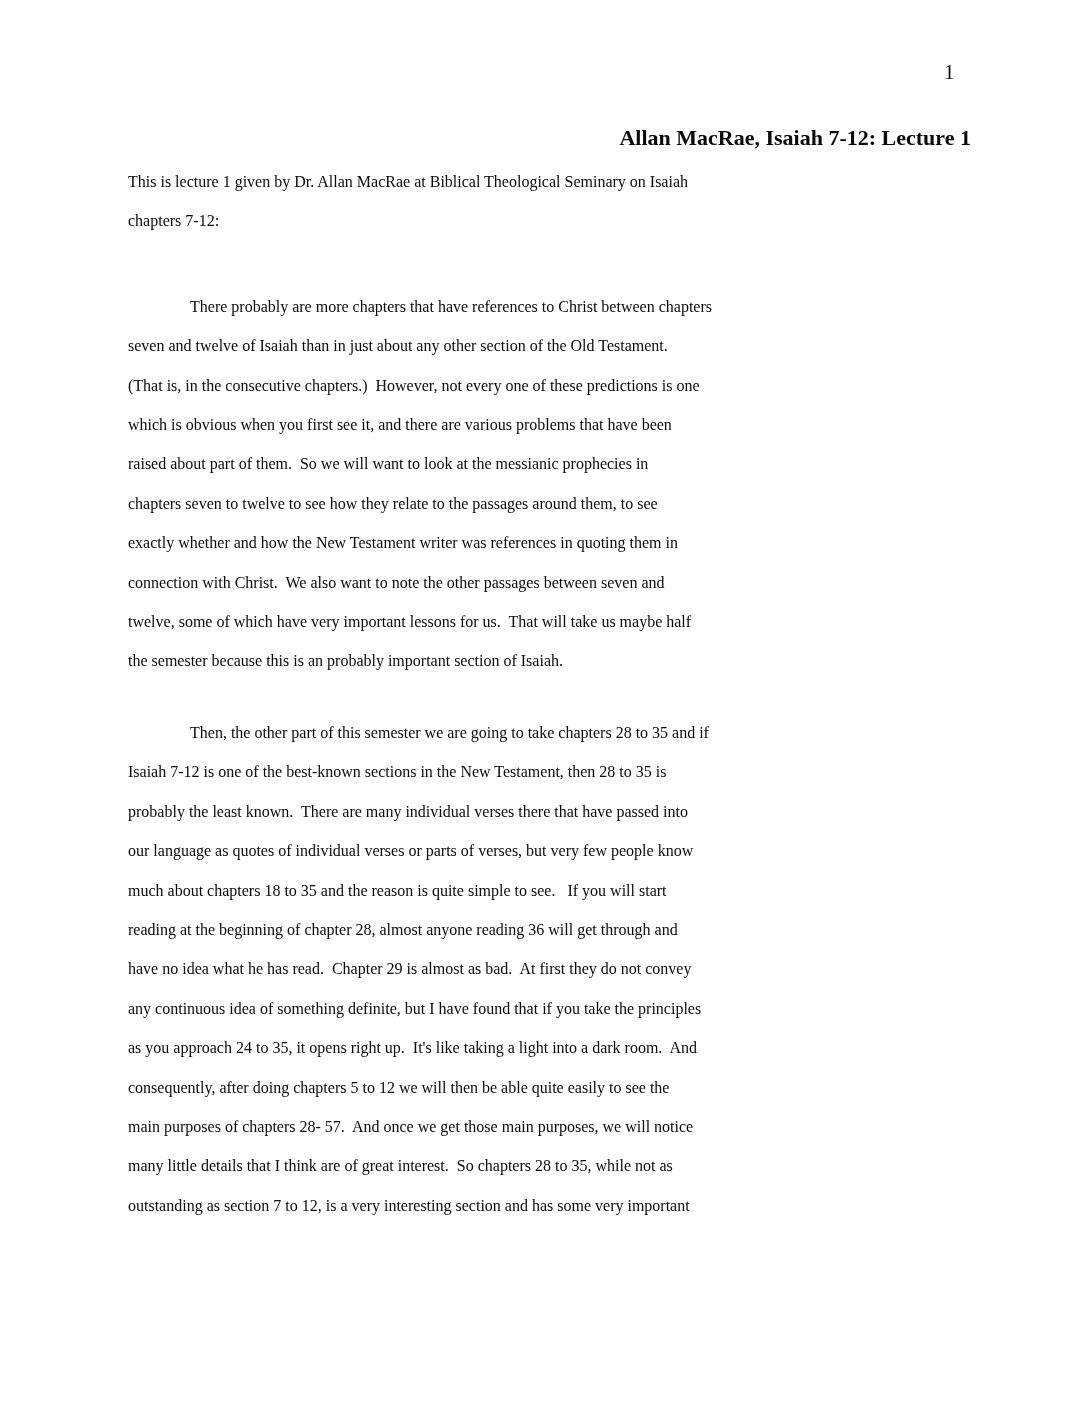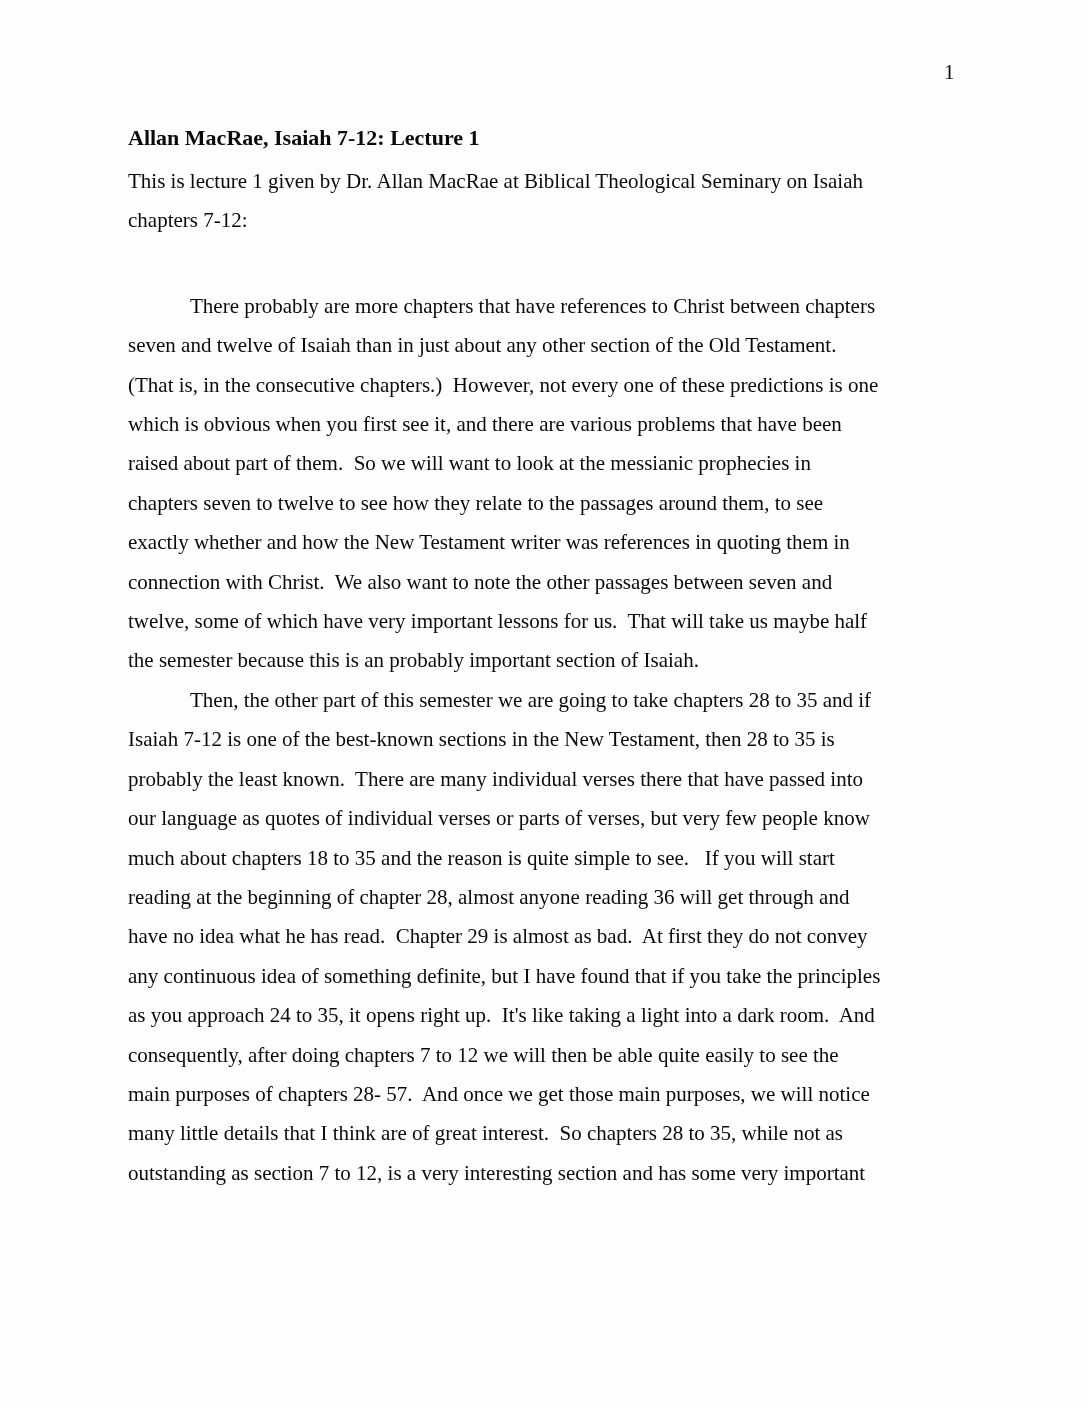--- a/index.html
+++ b/index.html
@@ -19,47 +19,48 @@
   .pagenum {
     position: absolute;
     top: 60px;
     left: 944px;
     font-size: 21px;
     line-height: 24px;
   }
   .title {
     position: absolute;
     top: 118px;
-    left: 128px;
+    left: 136px;
     width: 835px;
-    text-align: left;
+    text-align: right;
     font-weight: bold;
     font-size: 22px;
     line-height: 39.4px;
     white-space: pre;
   }
   .content {
     position: absolute;
     top: 162px;
     left: 128px;
     width: 835px;
-    font-size: 21px;
+    font-size: 16px;
     line-height: 39.4px;
   }
   .intro {
     margin-bottom: 46px;
   }
   .para {
     margin: 0;
   }
   .line {
     white-space: pre;
   }
   .line.first {
     text-indent: 62px;
+    margin-top: 32px;
   }
 </style>
 </head>
 <body>
 
 <div class="page">
   <div class="pagenum">1</div>
   <div class="title">Allan MacRae, Isaiah 7-12: Lecture 1</div>
   <div class="content">
     <div class="intro">
@@ -82,20 +83,20 @@
         <div class="para">
           <div class="line first">Then, the other part of this semester we are going to take chapters 28 to 35 and if</div>
           <div class="line">Isaiah 7-12 is one of the best-known sections in the New Testament, then 28 to 35 is</div>
           <div class="line">probably the least known.  There are many individual verses there that have passed into</div>
           <div class="line">our language as quotes of individual verses or parts of verses, but very few people know</div>
           <div class="line">much about chapters 18 to 35 and the reason is quite simple to see.   If you will start</div>
           <div class="line">reading at the beginning of chapter 28, almost anyone reading 36 will get through and</div>
           <div class="line">have no idea what he has read.  Chapter 29 is almost as bad.  At first they do not convey</div>
           <div class="line">any continuous idea of something definite, but I have found that if you take the principles</div>
           <div class="line">as you approach 24 to 35, it opens right up.  It's like taking a light into a dark room.  And</div>
-          <div class="line">consequently, after doing chapters 7 to 12 we will then be able quite easily to see the</div>
+          <div class="line">consequently, after doing chapters 5 to 12 we will then be able quite easily to see the</div>
           <div class="line">main purposes of chapters 28- 57.  And once we get those main purposes, we will notice</div>
           <div class="line">many little details that I think are of great interest.  So chapters 28 to 35, while not as</div>
           <div class="line">outstanding as section 7 to 12, is a very interesting section and has some very important</div>
         </div>
       </div>
   </div>
 </div>
 
 </body></html>

